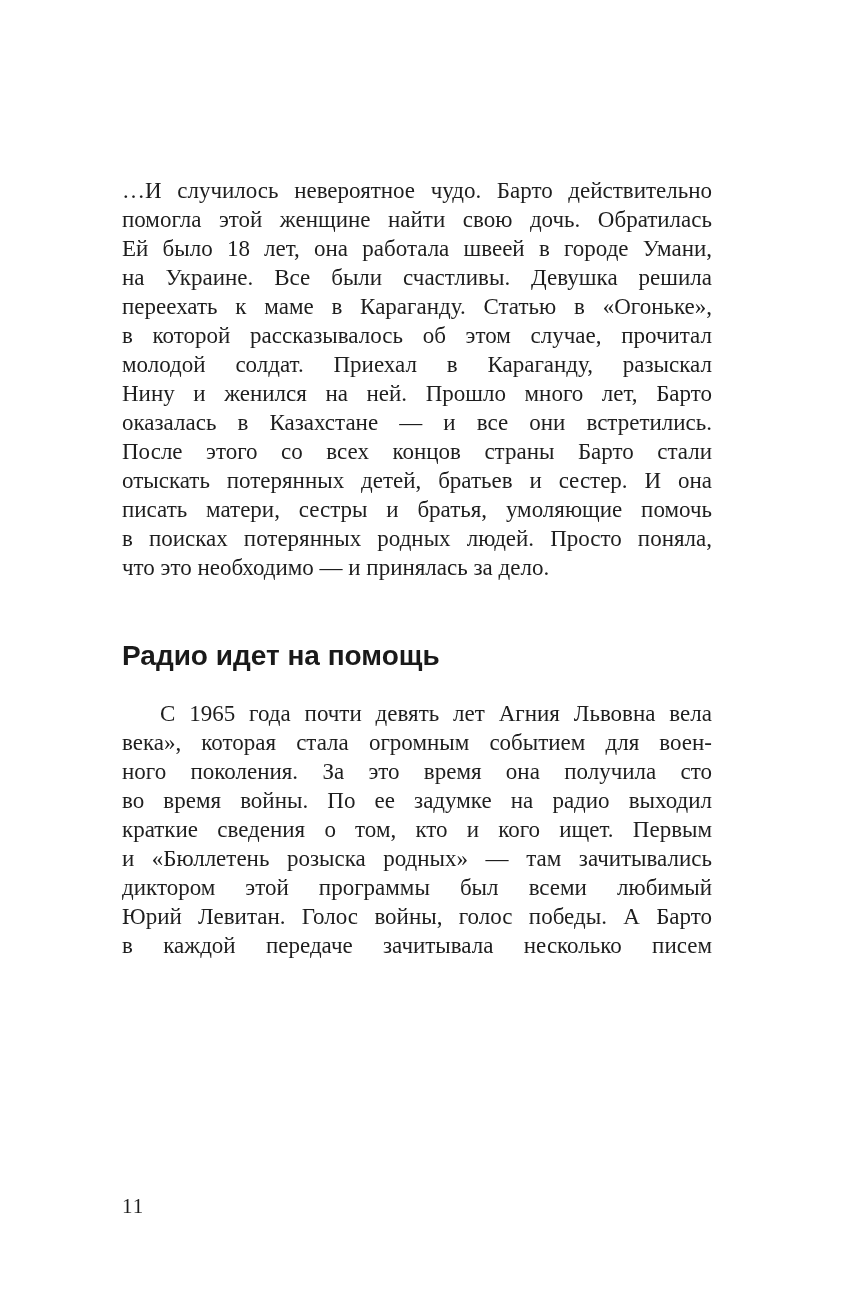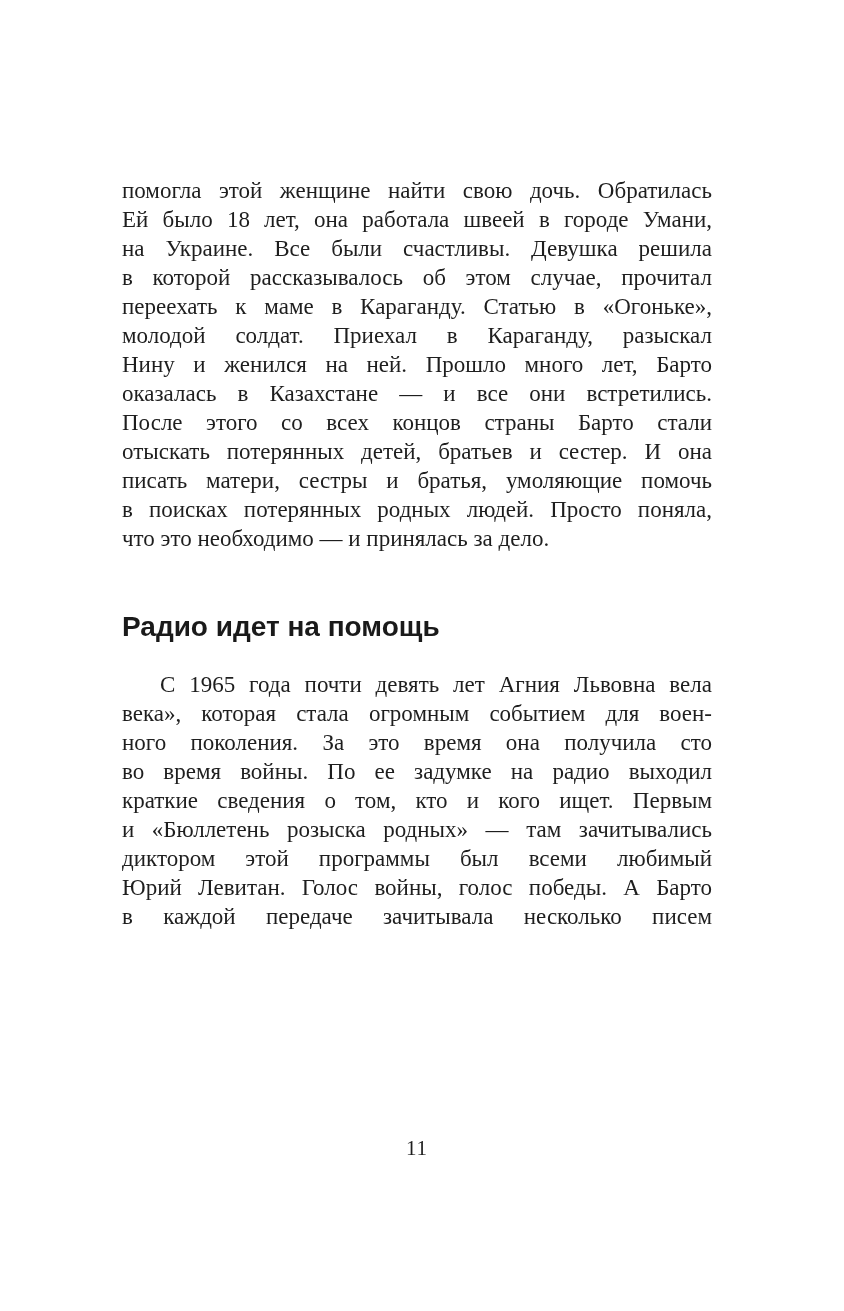--- a/index.html
+++ b/index.html
@@ -43,40 +43,41 @@
     font-family: "Liberation Sans", "DejaVu Sans", sans-serif;
     font-weight: 700;
     font-size: 28px;
     line-height: 36px;
     text-align: left;
     color: #1a1a1a;
   }
   .page-number {
     position: absolute;
     left: 122px;
-    top: 1136px;
+    top: 1194px;
     width: 590px;
-    text-align: center;
+    text-align: left;
     font-size: 21px;
     line-height: 24px;
     letter-spacing: 1px;
     color: #1e1e1e;
   }
 </style>
 </head>
 <body>
 
 <div class="page">
   <div class="text-block">
     <div class="paragraph">
+        <div class="line">…И случилось невероятное чудо. Барто действительно</div>
         <div class="line">помогла этой женщине найти свою дочь. Обратилась</div>
         <div class="line">Ей было 18 лет, она работала швеей в городе Умани,</div>
         <div class="line">на Украине. Все были счастливы. Девушка решила</div>
+        <div class="line">переехать к маме в Караганду. Статью в «Огоньке»,</div>
         <div class="line">в которой рассказывалось об этом случае, прочитал</div>
-        <div class="line">переехать к маме в Караганду. Статью в «Огоньке»,</div>
         <div class="line">молодой солдат. Приехал в Караганду, разыскал</div>
         <div class="line">Нину и женился на ней. Прошло много лет, Барто</div>
         <div class="line">оказалась в Казахстане — и все они встретились.</div>
         <div class="line">После этого со всех концов страны Барто стали</div>
         <div class="line">отыскать потерянных детей, братьев и сестер. И она</div>
         <div class="line">писать матери, сестры и братья, умоляющие помочь</div>
         <div class="line">в поисках потерянных родных людей. Просто поняла,</div>
         <div class="line no-justify">что это необходимо — и принялась за дело.</div>
       </div>
     <h2 class="section-heading">Радио идет на помощь</h2>

